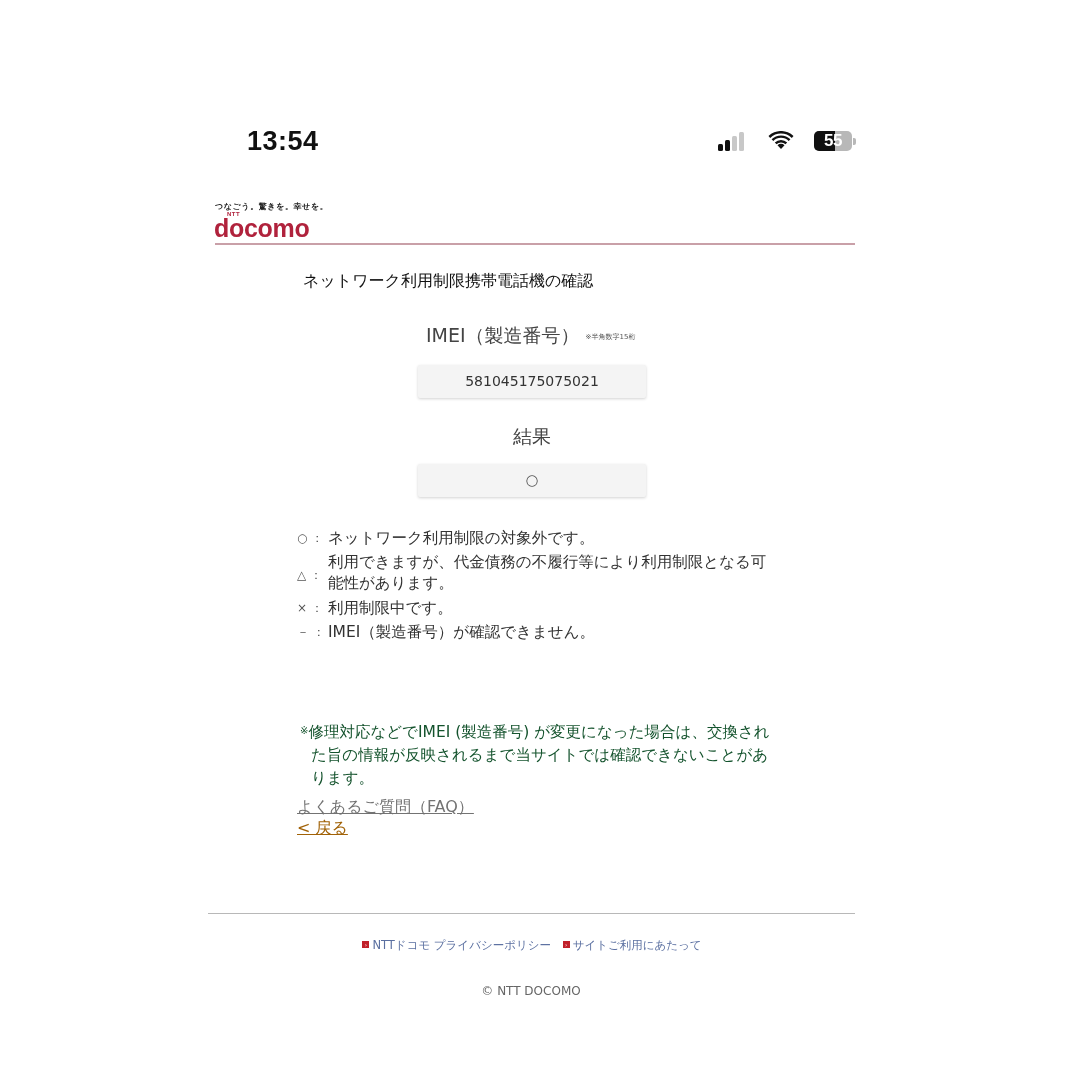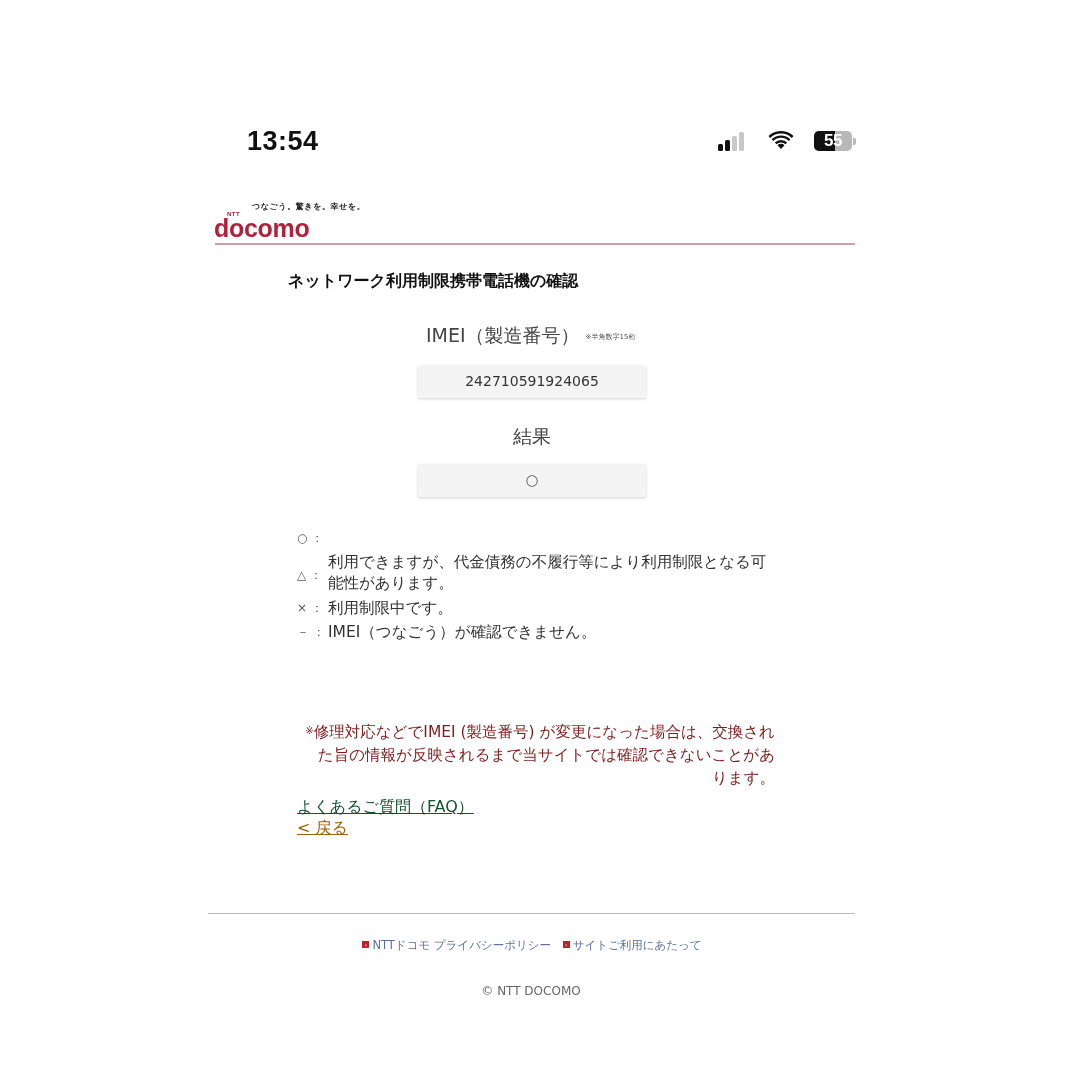--- a/index.html
+++ b/index.html
@@ -12,49 +12,49 @@
   .signal { display: flex; align-items: flex-end; gap: 2px; height: 20px; width: 30px; }
   .signal span { display: block; width: 5px; border-radius: 1.5px; background: #c8c8c8; }
   .signal span.on { background: #111; }
   .battery { position: relative; display: flex; align-items: center; }
   .battery-body { position: relative; width: 38px; height: 20px; border-radius: 5px; background: #b8b8b8; overflow: hidden; }
   .battery-fill { position: absolute; left: 0; top: 0; bottom: 0; width: 55%; background: #111; }
   .battery-text { position: absolute; inset: 0; text-align: center; font-family: "Liberation Sans", sans-serif; font-weight: 700; font-size: 17px; line-height: 20px; color: #fff; letter-spacing: -0.5px; }
   .battery-nub { width: 3px; height: 7px; background: #b8b8b8; border-radius: 0 2px 2px 0; margin-left: 1px; }
 
   
-  .tagline { position: absolute; left: 215px; top: 201px; font-size: 8px; font-weight: 700; color: #222; letter-spacing: 0.6px; margin-left: 37px; }
+  .tagline { position: absolute; left: 215px; top: 201px; font-size: 8px; font-weight: 700; color: #222; letter-spacing: 0.6px; }
   .logo { position: absolute; left: 214px; top: 214px; font-family: "Liberation Sans", sans-serif; font-weight: 700; font-size: 25px; color: #b0223c; letter-spacing: -0.3px; }
   .logo-ntt { position: absolute; left: 13px; top: -3px; font-size: 6px; letter-spacing: 0.5px; color: #b0223c; }
   .header-line { position: absolute; left: 215px; top: 243px; width: 640px; height: 2px; background: #c9a0a8; }
 
-  .page-title { position: absolute; left: 288px; top: 271px; font-size: 16px; font-weight: 700; color: #111; text-align: center; }
+  .page-title { position: absolute; left: 303px; top: 271px; font-size: 16px; font-weight: 400; color: #111; text-align: center; }
 
   .field-label { position: absolute; left: 0; width: 1080px; text-align: center; font-size: 19px; color: #444; }
   .imei-label { top: 323px; left: 426px; width: auto; text-align: right; }
   .imei-note { font-size: 7px; color: #555; margin-left: 6px; vertical-align: middle; }
   .result-label { top: 424px; left: 0; width: 1064px; }
 
   .box { position: absolute; left: 418px; width: 228px; height: 33px; background: #f4f4f4; box-shadow: 0 1px 3px rgba(0,0,0,0.18); border-radius: 2px; text-align: center; line-height: 33px; font-size: 14px; color: #333; }
   .imei-box { top: 365px; }
   .result-box { top: 464px; font-size: 15px; color: #555; }
 
   .legend { position: absolute; left: 297px; top: 526px; width: 480px; font-size: 15.5px; color: #333; line-height: 24px; }
   .legend-row { display: flex; align-items: flex-start; }
   .legend-sym { width: 31px; flex: 0 0 31px; font-size: 12px; color: #555; white-space: nowrap; }
   .legend-row.tri .legend-sym { padding-top: 11px; }
   .legend-text p { margin: 0; }
   .legend-note { padding-left: 3px; }
   .row-gap { height: 2px; }
 
-  .note { position: absolute; left: 300px; top: 721px; width: 475px; font-size: 15.5px; color: #7f1d1d; line-height: 23px; text-align: right; }
+  .note { position: absolute; left: 300px; top: 721px; width: 475px; font-size: 15.5px; color: #14532d; line-height: 23px; }
   .note-mark { font-size: 10px; vertical-align: top; position: relative; top: -2px; }
   .note-body { padding-left: 11px; text-indent: -11px; }
 
-  .link-faq { position: absolute; left: 297px; top: 797px; font-size: 16px; color: #14532d; text-decoration: underline; }
+  .link-faq { position: absolute; left: 297px; top: 797px; font-size: 16px; color: #737373; text-decoration: underline; }
   .link-back { position: absolute; left: 297px; top: 818px; font-size: 16px; color: #a16207; text-decoration: underline; }
 
   .footer-line { position: absolute; left: 208px; top: 913px; width: 647px; height: 1px; background: #b8b8b8; }
   .footer-links { position: absolute; left: 0; top: 938px; width: 1064px; text-align: center; font-size: 11.5px; color: #5a6fa0; }
   .footer-links .fl { margin: 0 4px; }
   .arrow-sq { display: inline-block; width: 7px; height: 7px; background: #c0202a; color: #fff; font-size: 6px; line-height: 7px; text-align: center; margin-right: 3px; vertical-align: middle; position: relative; top: -1px; }
   .copyright { position: absolute; left: 0; top: 984px; width: 1062px; text-align: center; font-size: 12px; color: #666; }
 </style>
 </head>
 <body>
@@ -87,49 +87,50 @@
   <span class="logo-ntt">NTT</span>
   <span>docomo</span>
 </div>
 <div class="header-line"></div>
 
 <div class="page-title">ネットワーク利用制限携帯電話機の確認</div>
 
 <div class="field-label imei-label">
   <span>IMEI（製造番号）</span><span class="imei-note">※半角数字15桁</span>
 </div>
-<div class="box imei-box">242710591924065</div>
+<div class="box imei-box">581045175075021</div>
 
 <div class="field-label result-label">結果</div>
 <div class="box result-box">○</div>
 
 <div class="legend">
   <div class="legend-row">
     <div class="legend-sym"><span>○</span> <span>：</span></div>
     <div class="legend-text">
+      <p>ネットワーク利用制限の対象外です。</p>
     </div>
   </div>
   <div class="row-gap"></div>
   <div class="legend-row tri">
     <div class="legend-sym"><span>△</span> <span>：</span></div>
     <div class="legend-text" style="line-height:21px">
       <p>利用できますが、代金債務の不履行等により利用制限となる可能性があります。</p>
     </div>
   </div>
   <div class="row-gap"></div>
   <div class="legend-row">
     <div class="legend-sym"><span>×</span> <span>：</span></div>
     <div class="legend-text">
         <p>利用制限中です。</p>
       </div>
   </div>
   <div class="legend-row">
     <div class="legend-sym"><span>－</span> <span>：</span></div>
     <div class="legend-text">
-        <p>IMEI（つなごう）が確認できません。</p>
+        <p>IMEI（製造番号）が確認できません。</p>
       </div>
   </div>
 </div>
 
 <div class="note">
   <p class="note-body"><span class="note-mark">※</span><span>修理対応などでIMEI (製造番号) が変更になった場合は、交換された旨の情報が反映されるまで当サイトでは確認できないことがあります。</span></p>
 </div>
 
 <a class="link-faq" href="#">よくあるご質問（FAQ）</a>
 <a class="link-back" href="#">&lt; 戻る</a>

